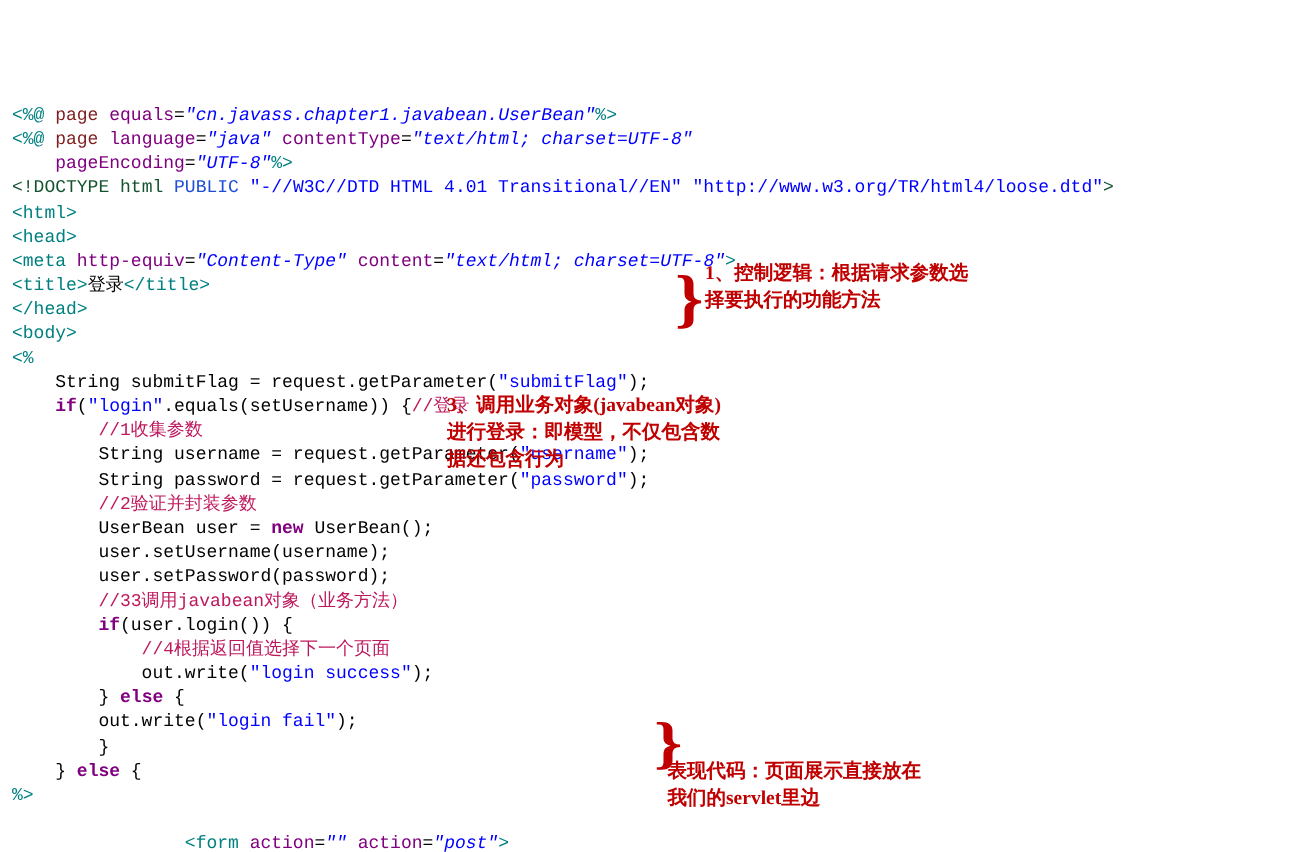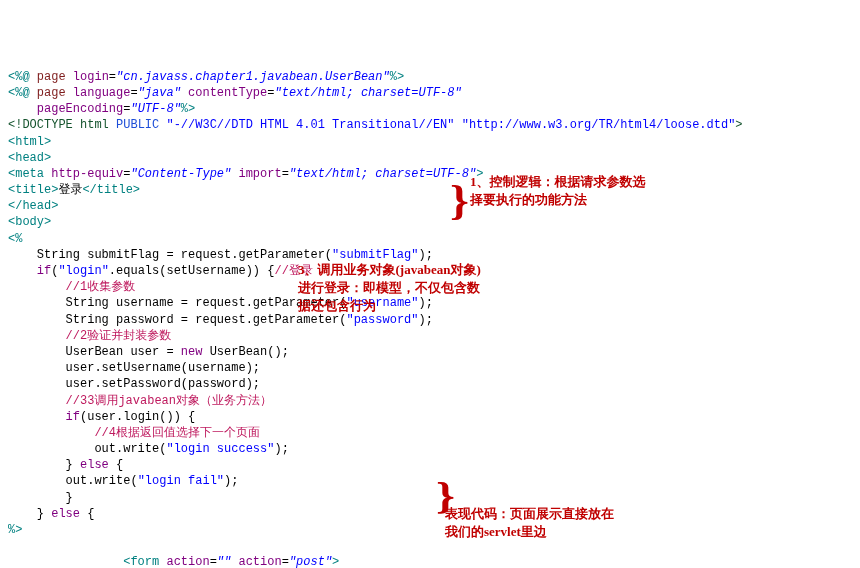--- a/index.html
+++ b/index.html
@@ -9,21 +9,21 @@
     font-size: 12px;
     line-height: 1.35;
     background: #fff;
     color: #000;
     white-space: pre;
     position: relative;
   }
   .s-tag { color: #008080; }
   .s-attr { color: #800080; }
   .s-val { color: #0000ff; font-style: italic; }
-  .s-kw { color: #800080; font-weight: normal; }
+  .s-kw { color: #800080; font-weight: bold; }
   .s-rawkw { color: #7f1d1d; }
   .s-str { color: #0000ff; }
   .s-cmt { color: #be185d; }
   .s-text { color: #000; }
   .s-dt { color: #14532d; }
   .s-dtconst { color: #1d4ed8; }
 
   .ann {
     position: absolute;
     color: #c00000;
@@ -45,27 +45,27 @@
   #ann-2 { left: 298px; top: 261px; width: 190px; }
   #ann-3 { left: 445px; top: 477px; width: 180px; margin-top: 28px; }
   #brace-1 { left: 450px; top: 168px; transform: scaleY(0.9); }
   #brace-2 { left: 436px; top: 464px; transform: scaleY(0.8); }
 </style>
 </head>
 <body>
 
 
 
-<div><span class="s-tag">&lt;%@</span> <span class="s-rawkw">page</span> <span class="s-attr">login</span><span class="s-text">=</span><span class="s-val">"cn.javass.chapter1.javabean.UserBean"</span><span class="s-tag">%&gt;</span>
+<div><span class="s-tag">&lt;%@</span> <span class="s-rawkw">page</span> <span class="s-attr">equals</span><span class="s-text">=</span><span class="s-val">"cn.javass.chapter1.javabean.UserBean"</span><span class="s-tag">%&gt;</span>
 <span class="s-tag">&lt;%@</span> <span class="s-rawkw">page</span> <span class="s-attr">language</span><span class="s-text">=</span><span class="s-val">"java"</span> <span class="s-attr">contentType</span><span class="s-text">=</span><span class="s-val">"text/html; charset=UTF-8"</span>
     <span class="s-attr">pageEncoding</span><span class="s-text">=</span><span class="s-val">"UTF-8"</span><span class="s-tag">%&gt;</span>
 <span class="s-dt">&lt;!DOCTYPE</span> <span class="s-dt">html</span> <span class="s-dtconst">PUBLIC</span> <span class="s-str">"-//W3C//DTD HTML 4.01 Transitional//EN"</span> <span class="s-str">"http://www.w3.org/TR/html4/loose.dtd"</span><span class="s-dt">&gt;</span>
 <span class="s-tag">&lt;html&gt;</span>
 <span class="s-tag">&lt;head&gt;</span>
-<span class="s-tag">&lt;meta</span> <span class="s-attr">http-equiv</span><span class="s-text">=</span><span class="s-val">"Content-Type"</span> <span class="s-attr">import</span><span class="s-text">=</span><span class="s-val">"text/html; charset=UTF-8"</span><span class="s-tag">&gt;</span>
+<span class="s-tag">&lt;meta</span> <span class="s-attr">http-equiv</span><span class="s-text">=</span><span class="s-val">"Content-Type"</span> <span class="s-attr">content</span><span class="s-text">=</span><span class="s-val">"text/html; charset=UTF-8"</span><span class="s-tag">&gt;</span>
 <span class="s-tag">&lt;title&gt;</span><span class="s-text">登录</span><span class="s-tag">&lt;/title&gt;</span>
 <span class="s-tag">&lt;/head&gt;</span>
 <span class="s-tag">&lt;body&gt;</span>
 <span class="s-tag">&lt;%</span>
 <span class="s-text">    String submitFlag = request.getParameter(</span><span class="s-str">"submitFlag"</span><span class="s-text">);</span>
 <span class="s-text">    </span><span class="s-kw">if</span><span class="s-text">(</span><span class="s-str">"login"</span><span class="s-text">.equals(setUsername)) {</span><span class="s-cmt">//登录</span>
 <span class="s-cmt">        //1收集参数</span>
 <span class="s-text">        String username = request.getParameter(</span><span class="s-str">"username"</span><span class="s-text">);</span>
 <span class="s-text">        String password = request.getParameter(</span><span class="s-str">"password"</span><span class="s-text">);</span>
 <span class="s-cmt">        //2验证并封装参数</span>

